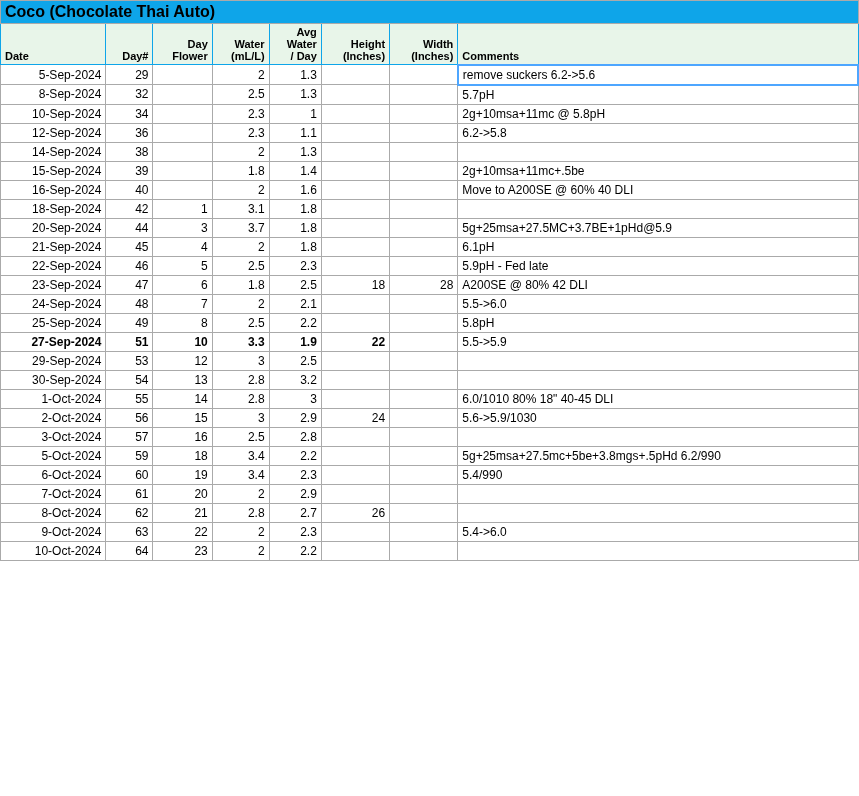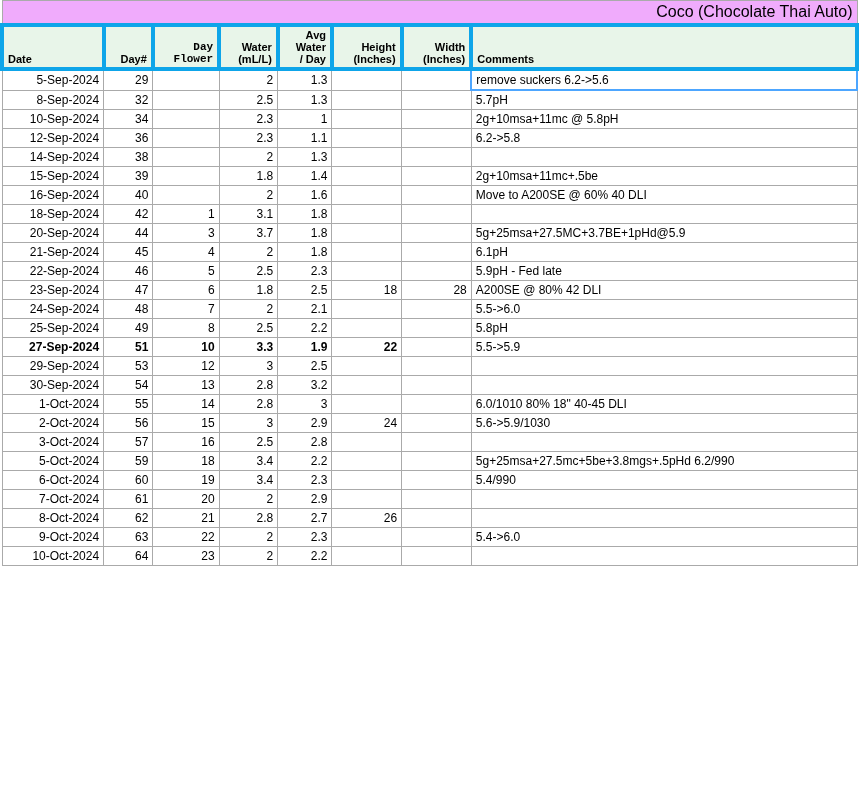--- a/index.html
+++ b/index.html
@@ -15,33 +15,33 @@
     table {
       border-collapse: collapse;
       width: 100%;
     }
     th, td {
       border: 1px solid #aaa;
       padding: 2px 4px;
       white-space: nowrap;
     }
     .title-row td {
-      background: #f0abfc;
-      text-align: right;
+      background: #0ea5e9;
+      text-align: left;
       font-size: 16px;
-      font-weight: normal;
+      font-weight: bold;
       border: 1px solid #aaa;
     }
     .header-row th {
       background: #e8f5e9;
       text-align: right;
       vertical-align: bottom;
       font-weight: bold;
       font-size: 11px;
-      border: 4px solid #0ea5e9;
+      border: 1px solid #0ea5e9;
     }
     .header-row th.left {
       text-align: left;
     }
     td.date-col {
       text-align: right;
       min-width: 75px;
     }
     td.num-col {
       text-align: right;
@@ -64,21 +64,21 @@
 
 <div class="container">
   <table>
     <thead>
       <tr class="title-row">
         <td colspan="8">Coco (Chocolate Thai Auto)</td>
       </tr>
       <tr class="header-row">
         <th class="left">Date</th>
         <th><span>Day#</span></th>
-        <th style="white-space:pre-line;font-family:Liberation Mono, monospace;"><span>Day
+        <th style="white-space:pre-line;"><span>Day
 Flower</span></th>
         <th style="white-space:pre-line;"><span>Water
 (mL/L)</span></th>
         <th style="white-space:pre-line;"><span>Avg
 Water
 / Day</span></th>
         <th style="white-space:pre-line;"><span>Height
 (Inches)</span></th>
         <th style="white-space:pre-line;"><span>Width
 (Inches)</span></th>

